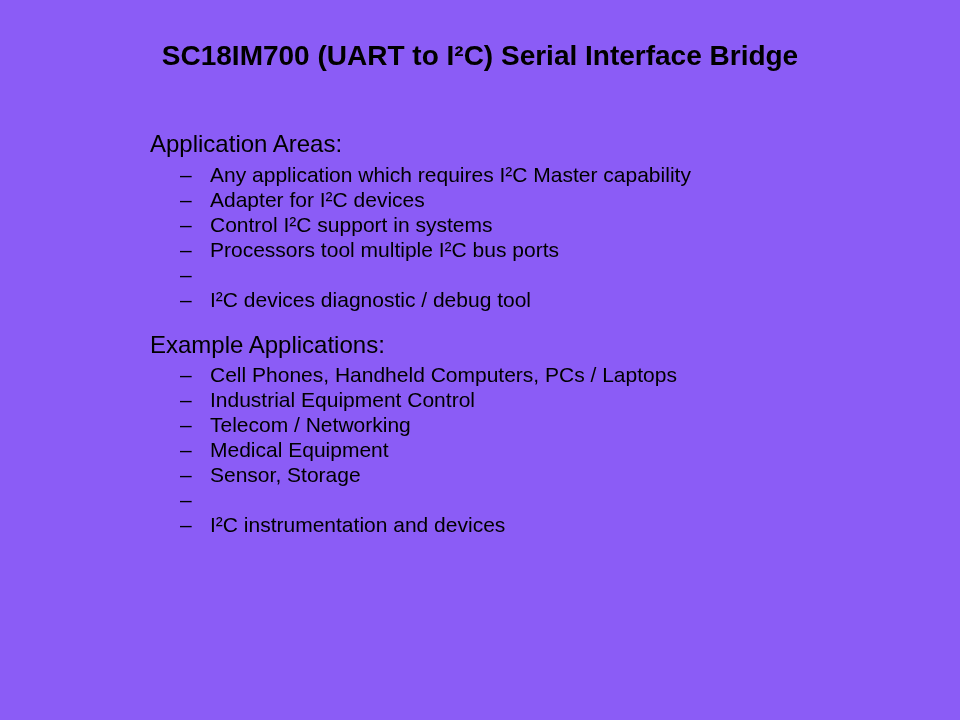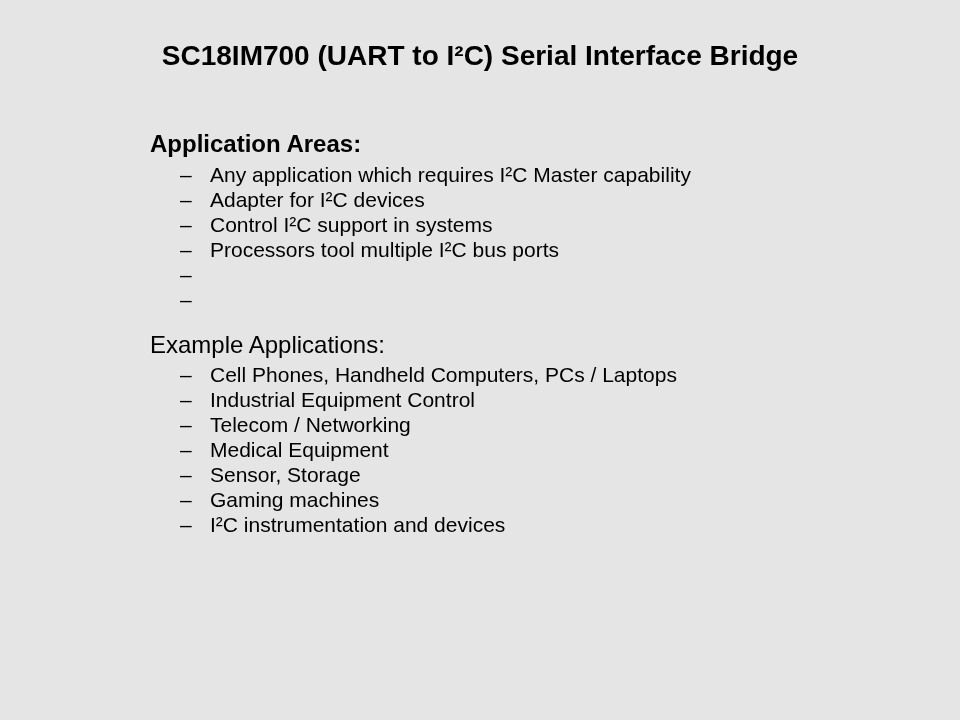--- a/index.html
+++ b/index.html
@@ -4,21 +4,21 @@
 <style>
   html, body {
     margin: 0;
     padding: 0;
     background: #ffffff;
   }
   .slide {
     position: relative;
     width: 960px;
     height: 720px;
-    background: #e5e5e5;
+    background: #8b5cf6;
     color: #000000;
     font-family: "Liberation Sans", "DejaVu Sans", sans-serif;
     overflow: hidden;
   }
   .slide-title {
     position: absolute;
     top: 40px;
     left: 0;
     width: 100%;
     text-align: center;
@@ -29,21 +29,21 @@
   }
   .section-heading {
     position: absolute;
     left: 150px;
     font-size: 24px;
     line-height: 28px;
     font-weight: normal;
     margin: 0;
     white-space: nowrap;
   }
-  .heading-1 { top: 130px; font-weight: bold; }
+  .heading-1 { top: 130px; }
   .heading-2 { top: 331px; }
   .bullet-list {
     position: absolute;
     left: 180px;
     margin: 0;
     padding: 0;
     list-style: none;
   }
   .list-1 { top: 162px; }
   .list-2 { top: 362px; }
@@ -87,20 +87,21 @@
     </li>
       <li>
       <span class="dash">–</span>
       <span class="text">Processors tool multiple I²C bus ports</span>
     </li>
       <li>
       <span class="dash">–</span>
     </li>
       <li>
       <span class="dash">–</span>
+      <span class="text">I²C devices diagnostic / debug tool</span>
     </li>
     </ul>
 
   <h2 class="section-heading heading-2">Example Applications:</h2>
 
   <ul class="bullet-list list-2">
       <li>
       <span class="dash">–</span>
       <span class="text">Cell Phones, Handheld Computers, PCs / Laptops</span>
     </li>
@@ -115,21 +116,20 @@
       <li>
       <span class="dash">–</span>
       <span class="text">Medical Equipment</span>
     </li>
       <li>
       <span class="dash">–</span>
       <span class="text">Sensor, Storage</span>
     </li>
       <li>
       <span class="dash">–</span>
-      <span class="text">Gaming machines</span>
     </li>
       <li>
       <span class="dash">–</span>
       <span class="text">I²C instrumentation and devices</span>
     </li>
     </ul>
 
 </div>
 
 </body></html>

